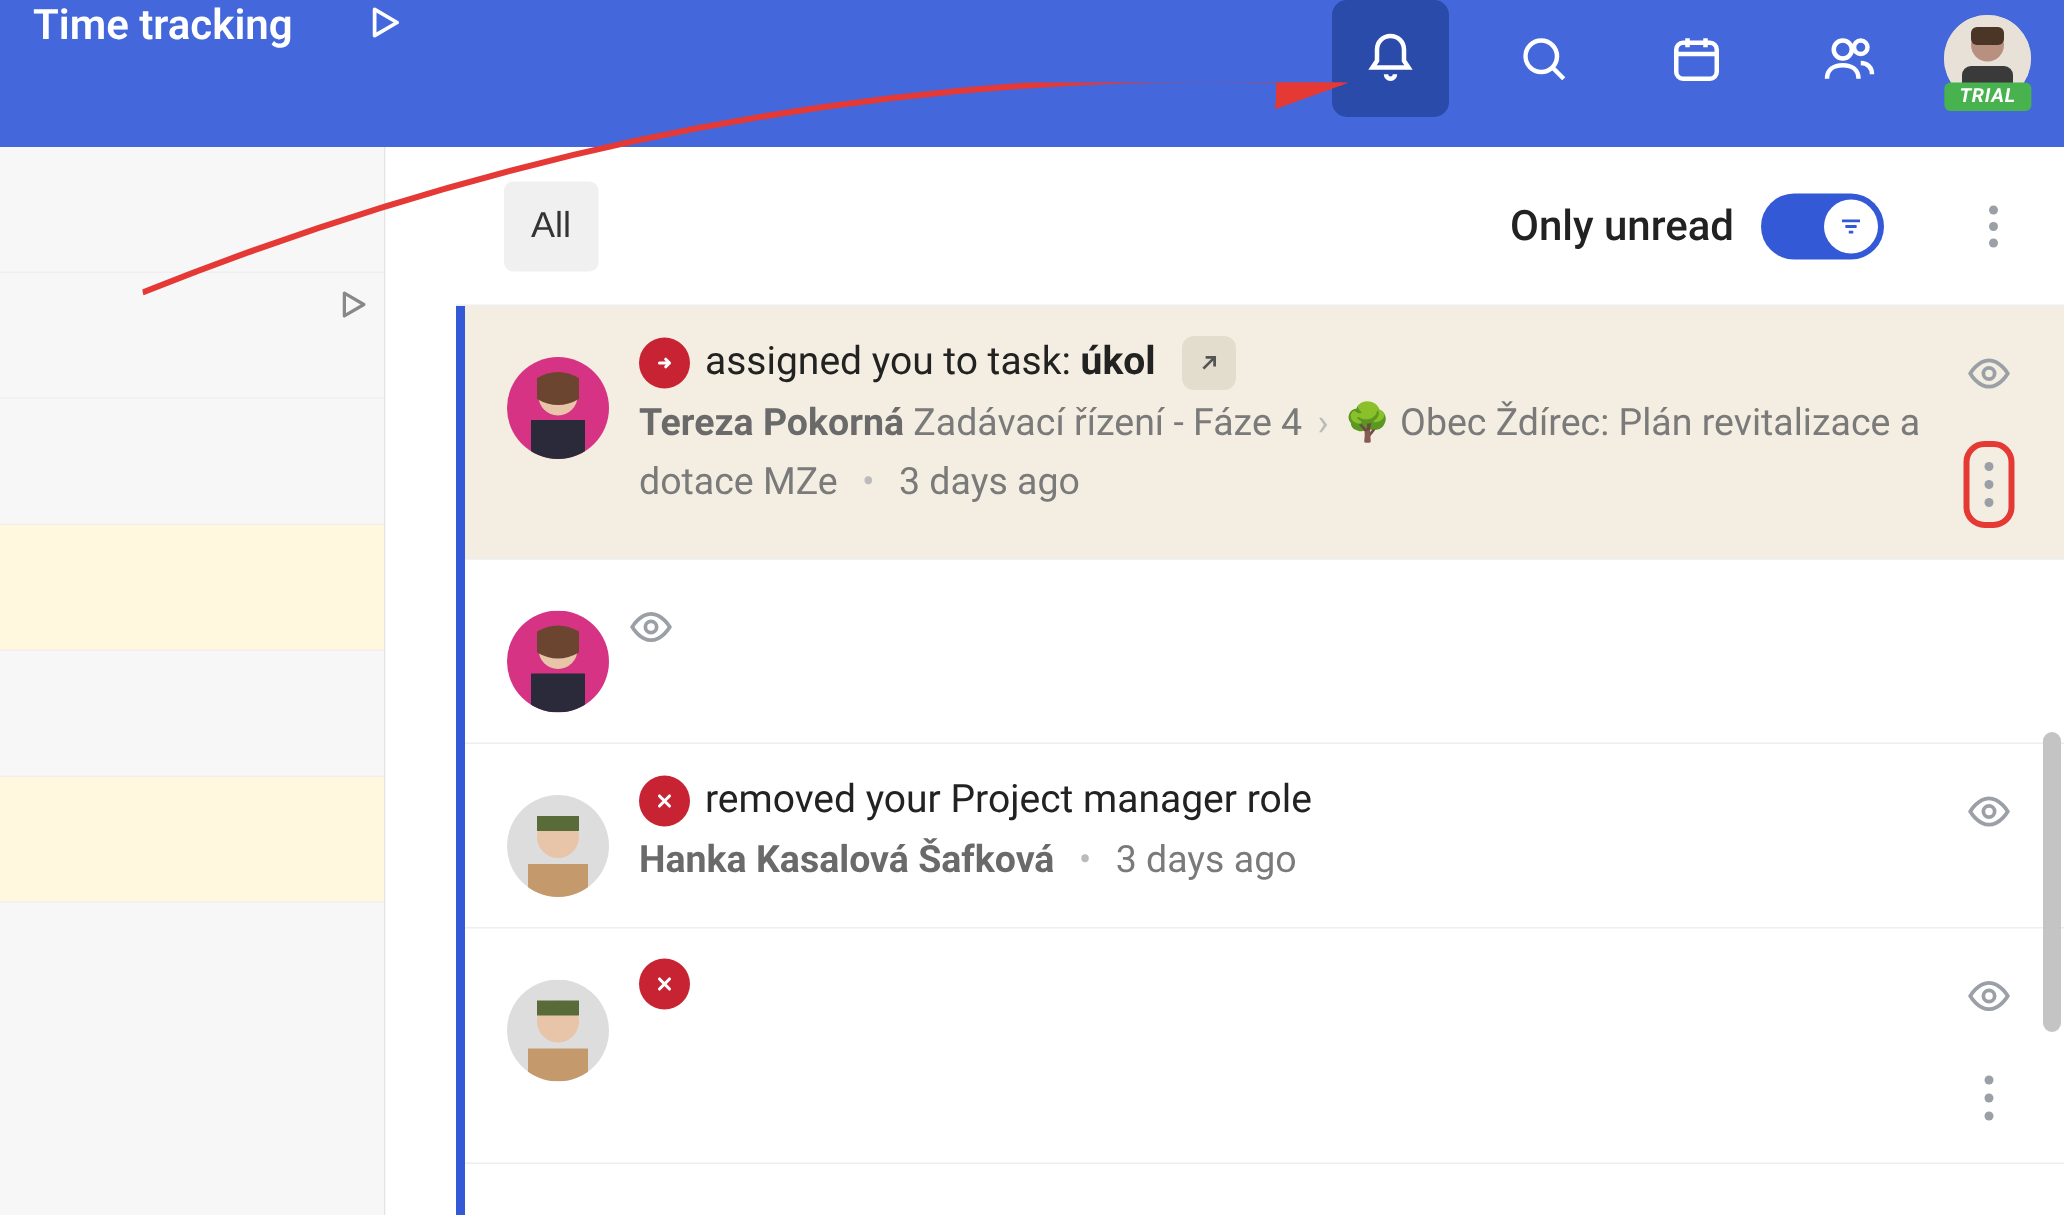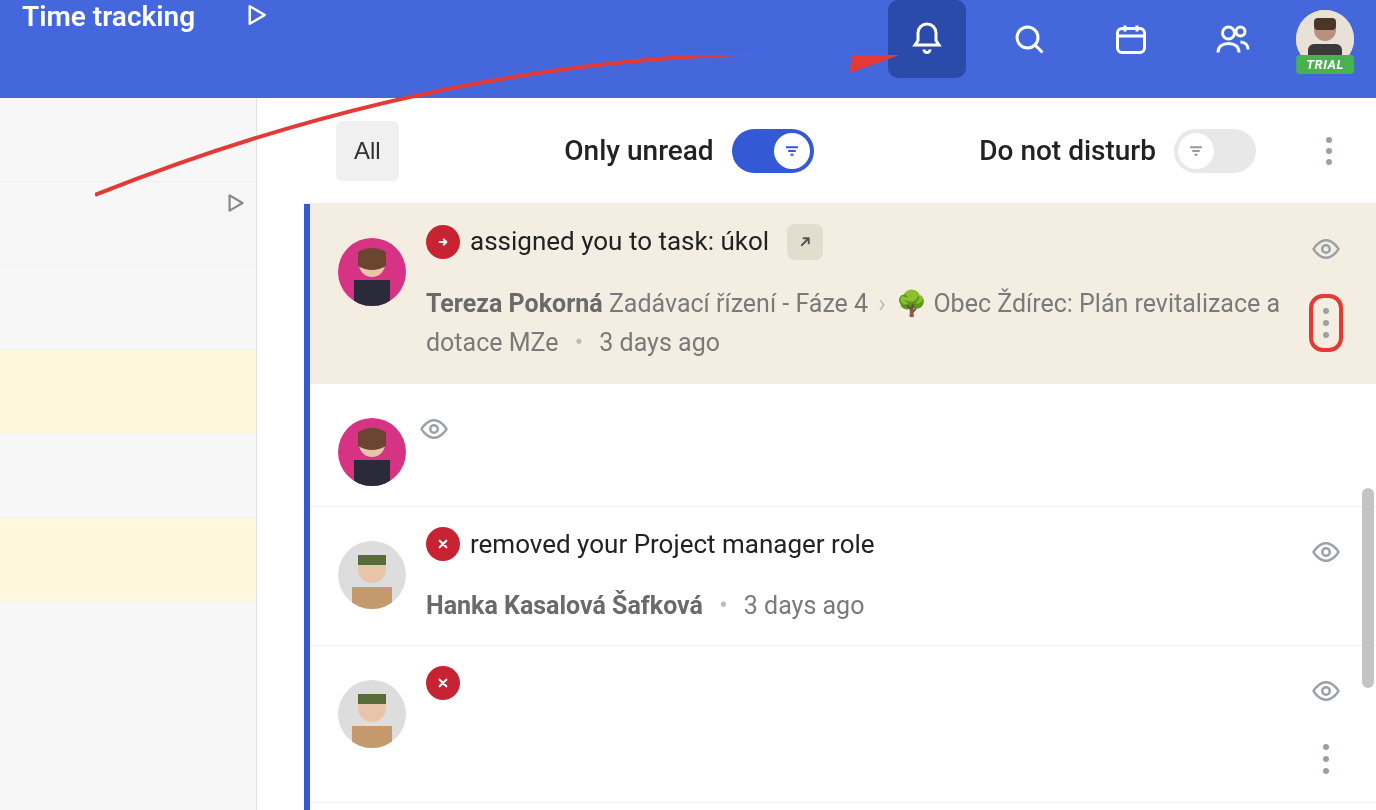--- a/index.html
+++ b/index.html
@@ -54,22 +54,22 @@
   .notif.highlight { background: #f3eee1; }
   .notif-avatar { width:68px; height:68px; border-radius:50%; flex-shrink:0; overflow:hidden; margin-top:14px;}
   .notif-avatar svg { width:68px; height:68px; }
   .notif-body { margin-left: 20px; flex:1; min-width:0; }
   .notif-title-row { display:flex; align-items:center; gap:10px; }
   .icon-badge { width:34px; height:34px; border-radius:50%; flex-shrink:0; display:flex; align-items:center; justify-content:center;}
   .icon-badge.arrow { background:#c82333; }
   .icon-badge.x { background:#c82333; }
   .icon-badge svg { width:20px; height:20px; }
   .notif-title { font-size:26px; color:#222; line-height:1.35;}
-  .notif-title .bold { font-weight:400;margin-top:44px; }
-  .notif-meta { font-size:25px; color:#7a7a7a; margin-top:25px; line-height:1.55; }
+  .notif-title .bold { font-weight:700;margin-top:44px; }
+  .notif-meta { font-size:25px; color:#7a7a7a; margin-top:4px; line-height:1.55; }
   .notif-meta .author { font-weight:700; color:#6a6a6a; }
   .notif-meta .chev { color:#bbb; margin:0 4px;}
   .notif-meta .dot { color:#bbb; margin:0 10px;}
   .open-badge { width:36px; height:36px; border-radius:8px; background:#e3ddce; display:flex; align-items:center; justify-content:center; margin-left:8px; flex-shrink:0; cursor:pointer;}
   .notif-side { width:56px; display:flex; flex-direction:column; align-items:center; justify-content:flex-start; gap:26px; padding-top:10px;}
   .eye-btn { cursor:pointer; color:#9aa0a6; }
   .eye-btn svg { width:30px; height:30px; }
   .dots-btn { display:flex; flex-direction:column; gap:6px; cursor:pointer; padding:8px;}
   .dots-btn span { width:6px; height:6px; border-radius:50%; background:#9aa0a6; }
   .dots-circled { border:4px solid #e53935; border-radius:14px; padding:10px 10px;}
@@ -159,30 +159,20 @@
       <div class="filter-group">
         <span class="filter-label">Only unread</span>
         <div class="toggle on">
           <div class="toggle-knob">
               <svg viewBox="0 0 24 24" fill="none" stroke="#3359d6" stroke-width="2.5">
                 <path d="M4 7h16M7 12h10M10 17h4"></path>
               </svg>
             </div>
         </div>
       </div>
-      <div class="filter-group">
-        <span class="filter-label">Do not disturb</span>
-        <div class="toggle off">
-          <div class="toggle-knob">
-              <svg viewBox="0 0 24 24" fill="none" stroke="#999" stroke-width="2.5">
-                <path d="M4 7h16M7 12h10M10 17h4"></path>
-              </svg>
-            </div>
-        </div>
-      </div>
       <div class="dots-vert">
           <span></span>
           <span></span>
           <span></span>
         </div>
     </div>
 
     <div class="notif-list">
 
       <div class="notif highlight">

